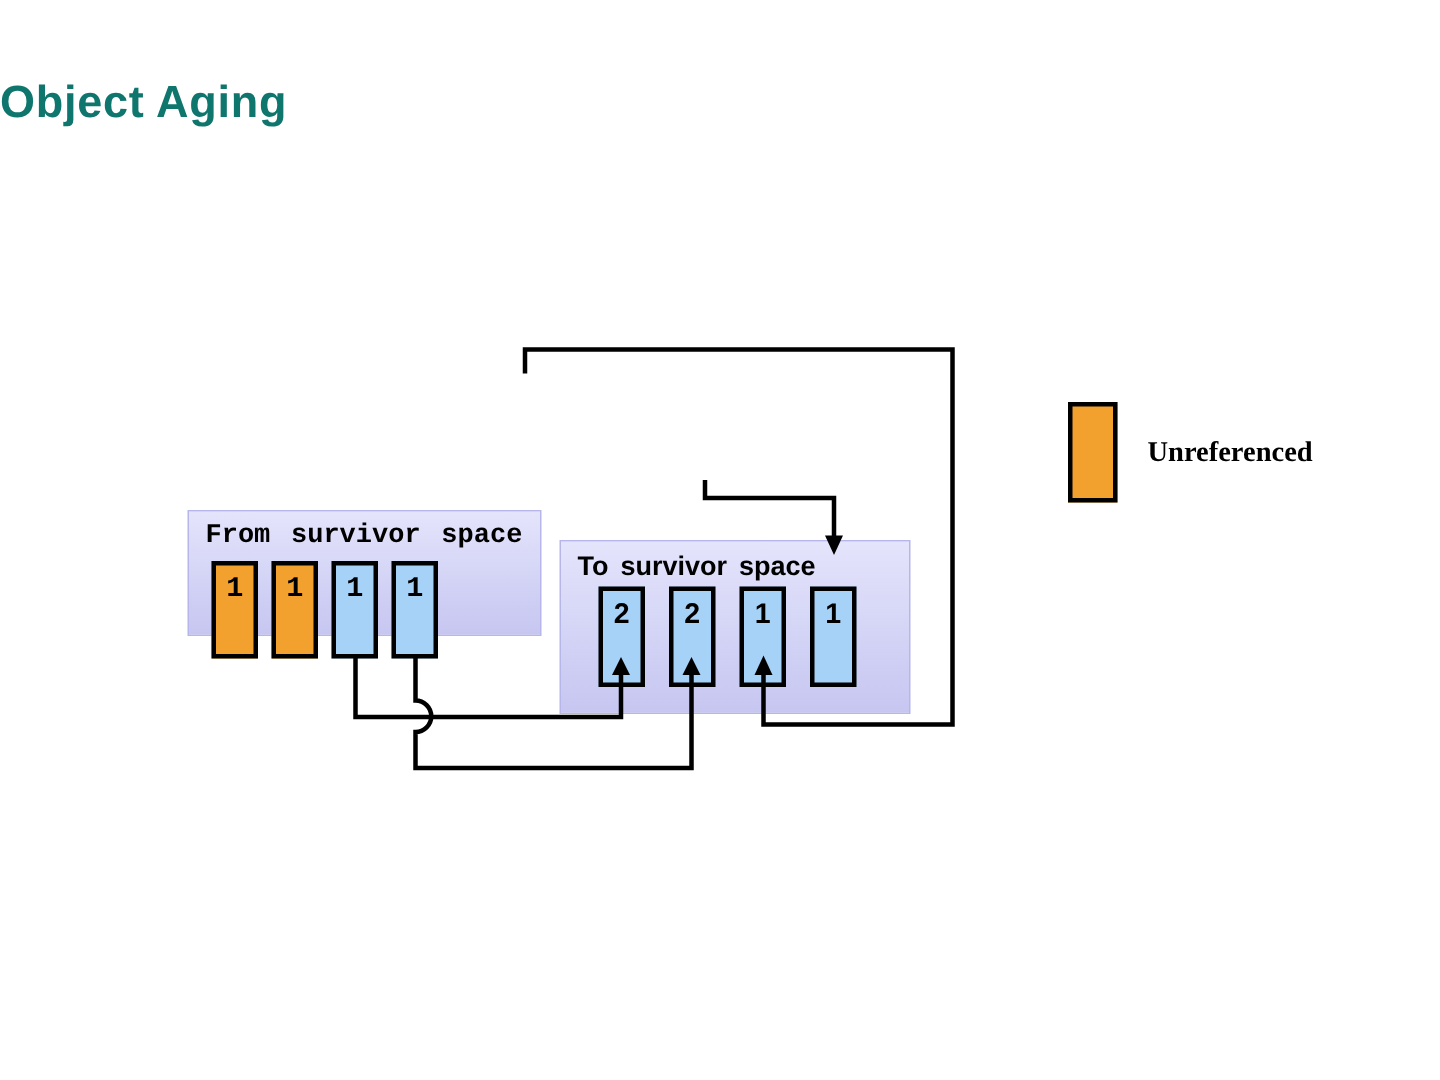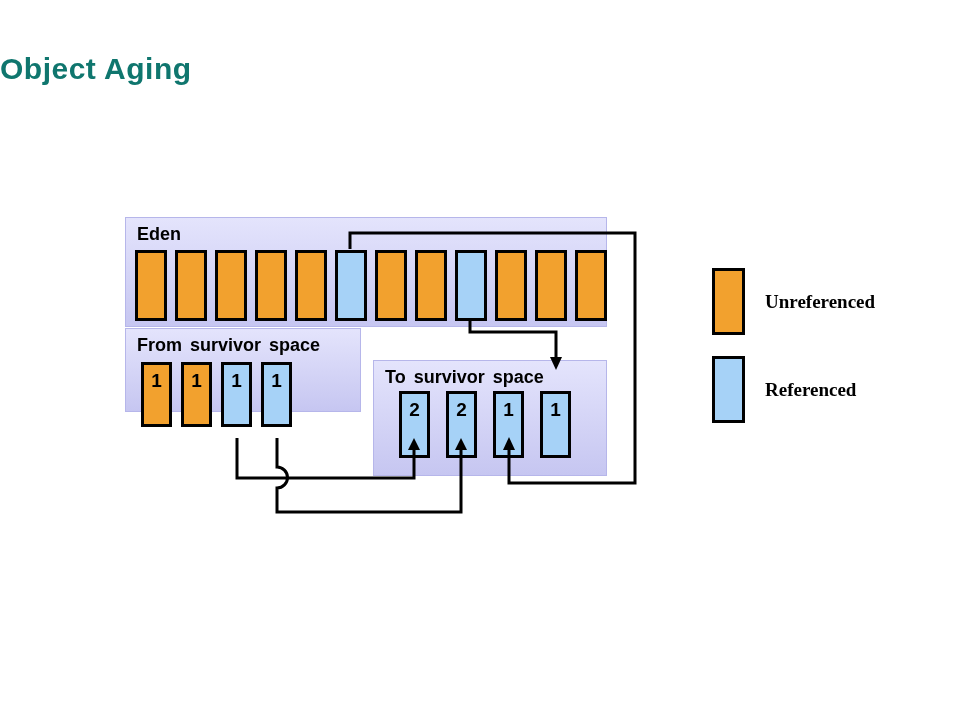--- a/index.html
+++ b/index.html
@@ -11,21 +11,21 @@
     position:absolute; top:52px; left:0; width:100%;
     margin:0; text-align:left;
     font-size:30px; font-weight:bold; color:#0f766e; letter-spacing:0.5px;
   }
   .panel {
     position:absolute; box-sizing:border-box;
     background:linear-gradient(to bottom, var(--panel-top), var(--panel-bottom));
     border:1px solid var(--panel-border);
   }
   .panel-eden { left:125px; top:217px; width:482px; height:110px; }
-  .panel-from { left:125px; top:328px; width:236px; height:84px; }
+  .panel-from { left:125px; top:340px; width:236px; height:84px;font-family:Liberation Mono, monospace; }
   .panel-to   { left:373px; top:360px; width:234px; height:116px; }
   .panel-label {
     position:absolute; left:11px; top:6px;
     font-size:18px; font-weight:bold; color:#000; word-spacing:3px; white-space:nowrap;
   }
   .cells { position:absolute; display:flex; }
   .cells-eden { left:9px;  top:32px; gap:8px; }
   .cells-from { left:15px; top:33px; gap:9px; }
   .cells-to   { left:25px; top:30px; gap:16px; }
   .cell {
@@ -51,49 +51,20 @@
   .arrows path { fill:none; stroke:var(--arrow); stroke-width:3; }
   .arrows polygon { fill:var(--arrow); stroke:none; }
 </style>
 </head>
 <body>
 
 <div class="slide">
 
   <h1 class="title">Object Aging</h1>
 
-  <section class="panel panel-eden">
-    <div class="panel-label">Eden</div>
-    <div class="cells cells-eden">
-
-        <div class="cell cell-eden unreferenced"></div>
-
-        <div class="cell cell-eden unreferenced"></div>
-
-        <div class="cell cell-eden unreferenced"></div>
-
-        <div class="cell cell-eden unreferenced"></div>
-
-        <div class="cell cell-eden unreferenced"></div>
-
-        <div class="cell cell-eden referenced"></div>
-
-        <div class="cell cell-eden unreferenced"></div>
-
-        <div class="cell cell-eden unreferenced"></div>
-
-        <div class="cell cell-eden referenced"></div>
-
-        <div class="cell cell-eden unreferenced"></div>
-
-        <div class="cell cell-eden unreferenced"></div>
-
-        <div class="cell cell-eden unreferenced"></div>
-      </div>
-  </section>
 
   <section class="panel panel-from">
     <div class="panel-label">From survivor space</div>
     <div class="cells cells-from">
 
         <div class="cell cell-survivor unreferenced">
           <span class="age">1</span>
         </div>
 
         <div class="cell cell-survivor unreferenced">
@@ -132,24 +103,20 @@
       </div>
   </section>
 
   <div class="legend">
 
       <div class="legend-item">
         <span class="swatch unreferenced"></span>
         <span class="legend-label">Unreferenced</span>
       </div>
 
-      <div class="legend-item">
-        <span class="swatch referenced"></span>
-        <span class="legend-label">Referenced</span>
-      </div>
     </div>
 
   <svg class="arrows" width="960" height="720" viewBox="0 0 960 720" xmlns="http://www.w3.org/2000/svg">
 
     <path d="M350 249 L350 233 L635 233 L635 483 L509 483 L509 450"></path>
     <polygon points="509,437 503,450 515,450"></polygon>
 
     <path d="M470 320 L470 332 L556 332 L556 358"></path>
     <polygon points="556,370 550,357 562,357"></polygon>
 

